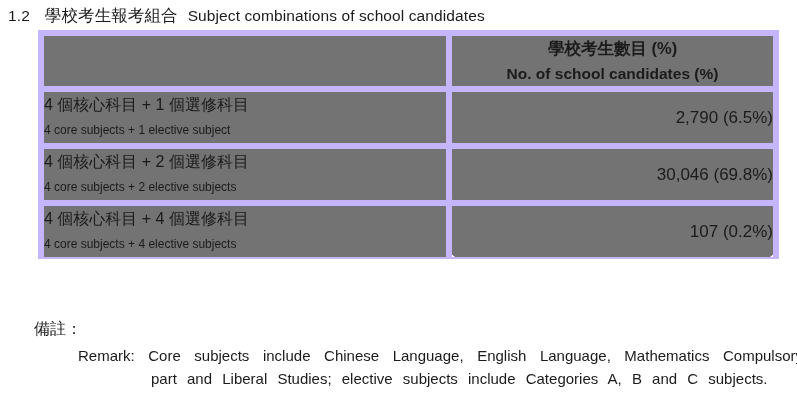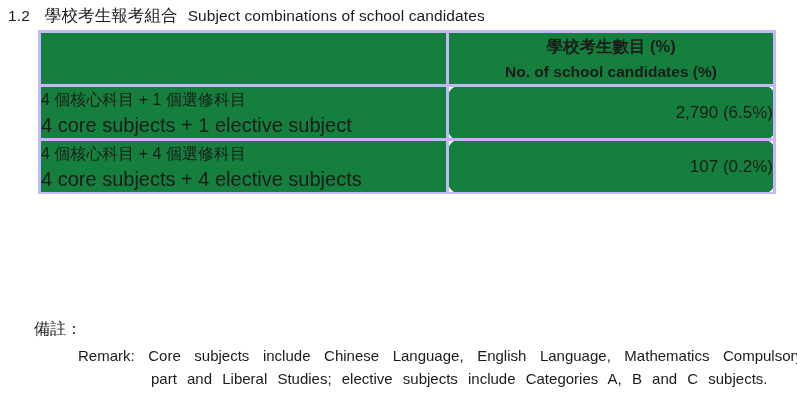--- a/index.html
+++ b/index.html
@@ -35,44 +35,44 @@
     position: absolute;
     left: 38px; top: 30px;
     width: 735px;
     border-collapse: collapse;
     table-layout: fixed;
   }
   table.subjects col.c-label { width: 408px; }
   table.subjects col.c-value { width: 327px; }
 
   table.subjects td, table.subjects th {
-    border: 3px solid #c4b5fd;
+    border: 6px solid #c4b5fd;
     padding: 0;
-    background: #15803d;
+    background: #737373;
   }
   th.value-header {
     height: 54px;
     border-width: 2px 2px 1px 2px;
     text-align: center;
     vertical-align: middle;
     font-weight: bold;
     padding: 2px 4px;
   }
   th.value-header .h-zh { font-size: 16.5px; line-height: 25px; }
   th.value-header .h-en { font-size: 15.5px; line-height: 25px; }
   td.empty-header { border: none; background: transparent; }
 
   td.label-cell {
     height: 47px;
     padding: 1px 4px 1px 9px;
     vertical-align: middle;
     border-left-width: 2px;
   }
   td.label-cell .l-zh { font-size: 16px;  line-height: 26px; white-space: nowrap; }
-  td.label-cell .l-en { font-size: 20px;  line-height: 25px; white-space: nowrap; }
+  td.label-cell .l-en { font-size: 12px;  line-height: 25px; white-space: nowrap; }
 
   td.value-cell {
     text-align: right;
     vertical-align: middle;
     font-size: 17px;
     border-right-width: 2px;
     border-radius: 11px;
   }
   tr.row-0 td.label-cell { border-top-width: 2px; }
   tr.row-3 td { border-bottom-width: 2px; }
@@ -127,20 +127,27 @@
     </tr>
 
     <tr class="row-0">
       <td class="label-cell">
         <div class="l-zh">4 個核心科目 + 1 個選修科目</div>
         <div class="l-en">4 core subjects + 1 elective subject</div>
       </td>
       <td class="value-cell">2,790 (6.5%)</td>
     </tr>
 
+    <tr class="row-1">
+      <td class="label-cell">
+        <div class="l-zh">4 個核心科目 + 2 個選修科目</div>
+        <div class="l-en">4 core subjects + 2 elective subjects</div>
+      </td>
+      <td class="value-cell">30,046 (69.8%)</td>
+    </tr>
 
 
     <tr class="row-3">
       <td class="label-cell">
         <div class="l-zh">4 個核心科目 + 4 個選修科目</div>
         <div class="l-en">4 core subjects + 4 elective subjects</div>
       </td>
       <td class="value-cell">107 (0.2%)</td>
     </tr>
   </tbody>

